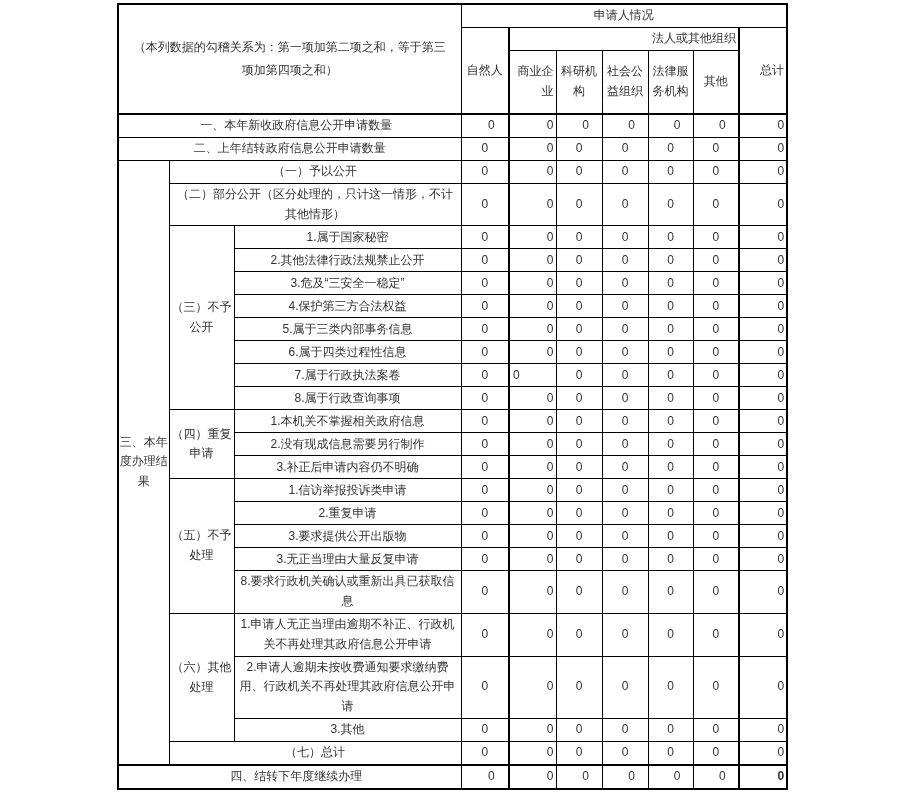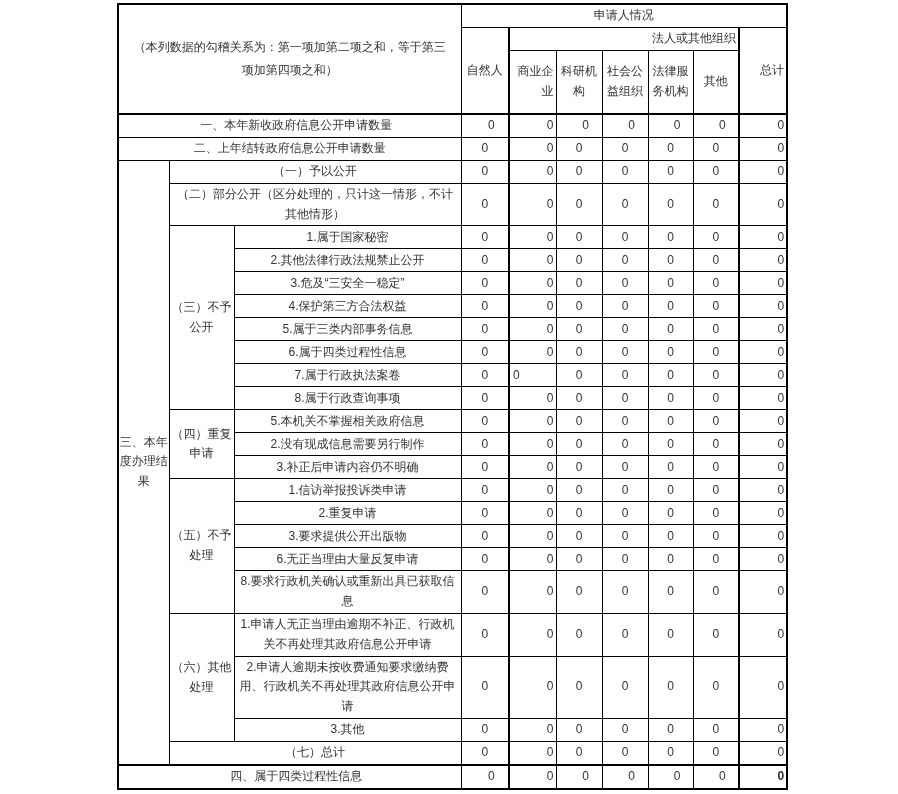--- a/index.html
+++ b/index.html
@@ -188,21 +188,21 @@
       <td class="vl">0</td>
       <td>0</td>
       <td>0</td>
       <td>0</td>
       <td>0</td>
       <td class="vl">0</td>
     </tr>
 
     <tr>
       <td rowspan="3">（四）重复申请</td>
-      <td>5.本机关不掌握相关政府信息</td>
+      <td>1.本机关不掌握相关政府信息</td>
       <td>0</td>
       <td class="vl">0</td>
       <td>0</td>
       <td>0</td>
       <td>0</td>
       <td>0</td>
       <td class="vl">0</td>
     </tr>
     <tr>
       <td>2.没有现成信息需要另行制作</td>
@@ -250,21 +250,21 @@
       <td>3.要求提供公开出版物</td>
       <td>0</td>
       <td class="vl">0</td>
       <td>0</td>
       <td>0</td>
       <td>0</td>
       <td>0</td>
       <td class="vl">0</td>
     </tr>
     <tr>
-      <td>6.无正当理由大量反复申请</td>
+      <td>3.无正当理由大量反复申请</td>
       <td>0</td>
       <td class="vl">0</td>
       <td>0</td>
       <td>0</td>
       <td>0</td>
       <td>0</td>
       <td class="vl">0</td>
     </tr>
     <tr class="dbl">
       <td>8.要求行政机关确认或重新出具已获取信息</td>
@@ -314,21 +314,21 @@
       <td>0</td>
       <td class="vl">0</td>
       <td>0</td>
       <td>0</td>
       <td>0</td>
       <td>0</td>
       <td class="vl">0</td>
     </tr>
 
     <tr class="sep">
-      <td colspan="3">四、属于四类过程性信息</td>
+      <td colspan="3">四、结转下年度继续办理</td>
       <td>0</td>
       <td class="vl">0</td>
       <td>0</td>
       <td>0</td>
       <td>0</td>
       <td>0</td>
       <td class="vl bold">0</td>
     </tr>
   </tbody>
     </table>

